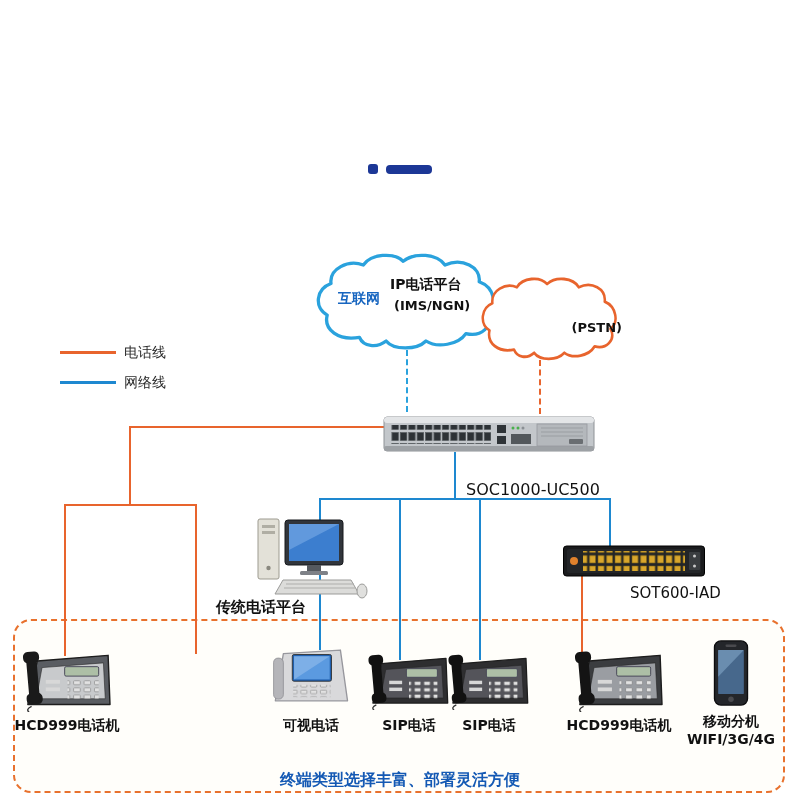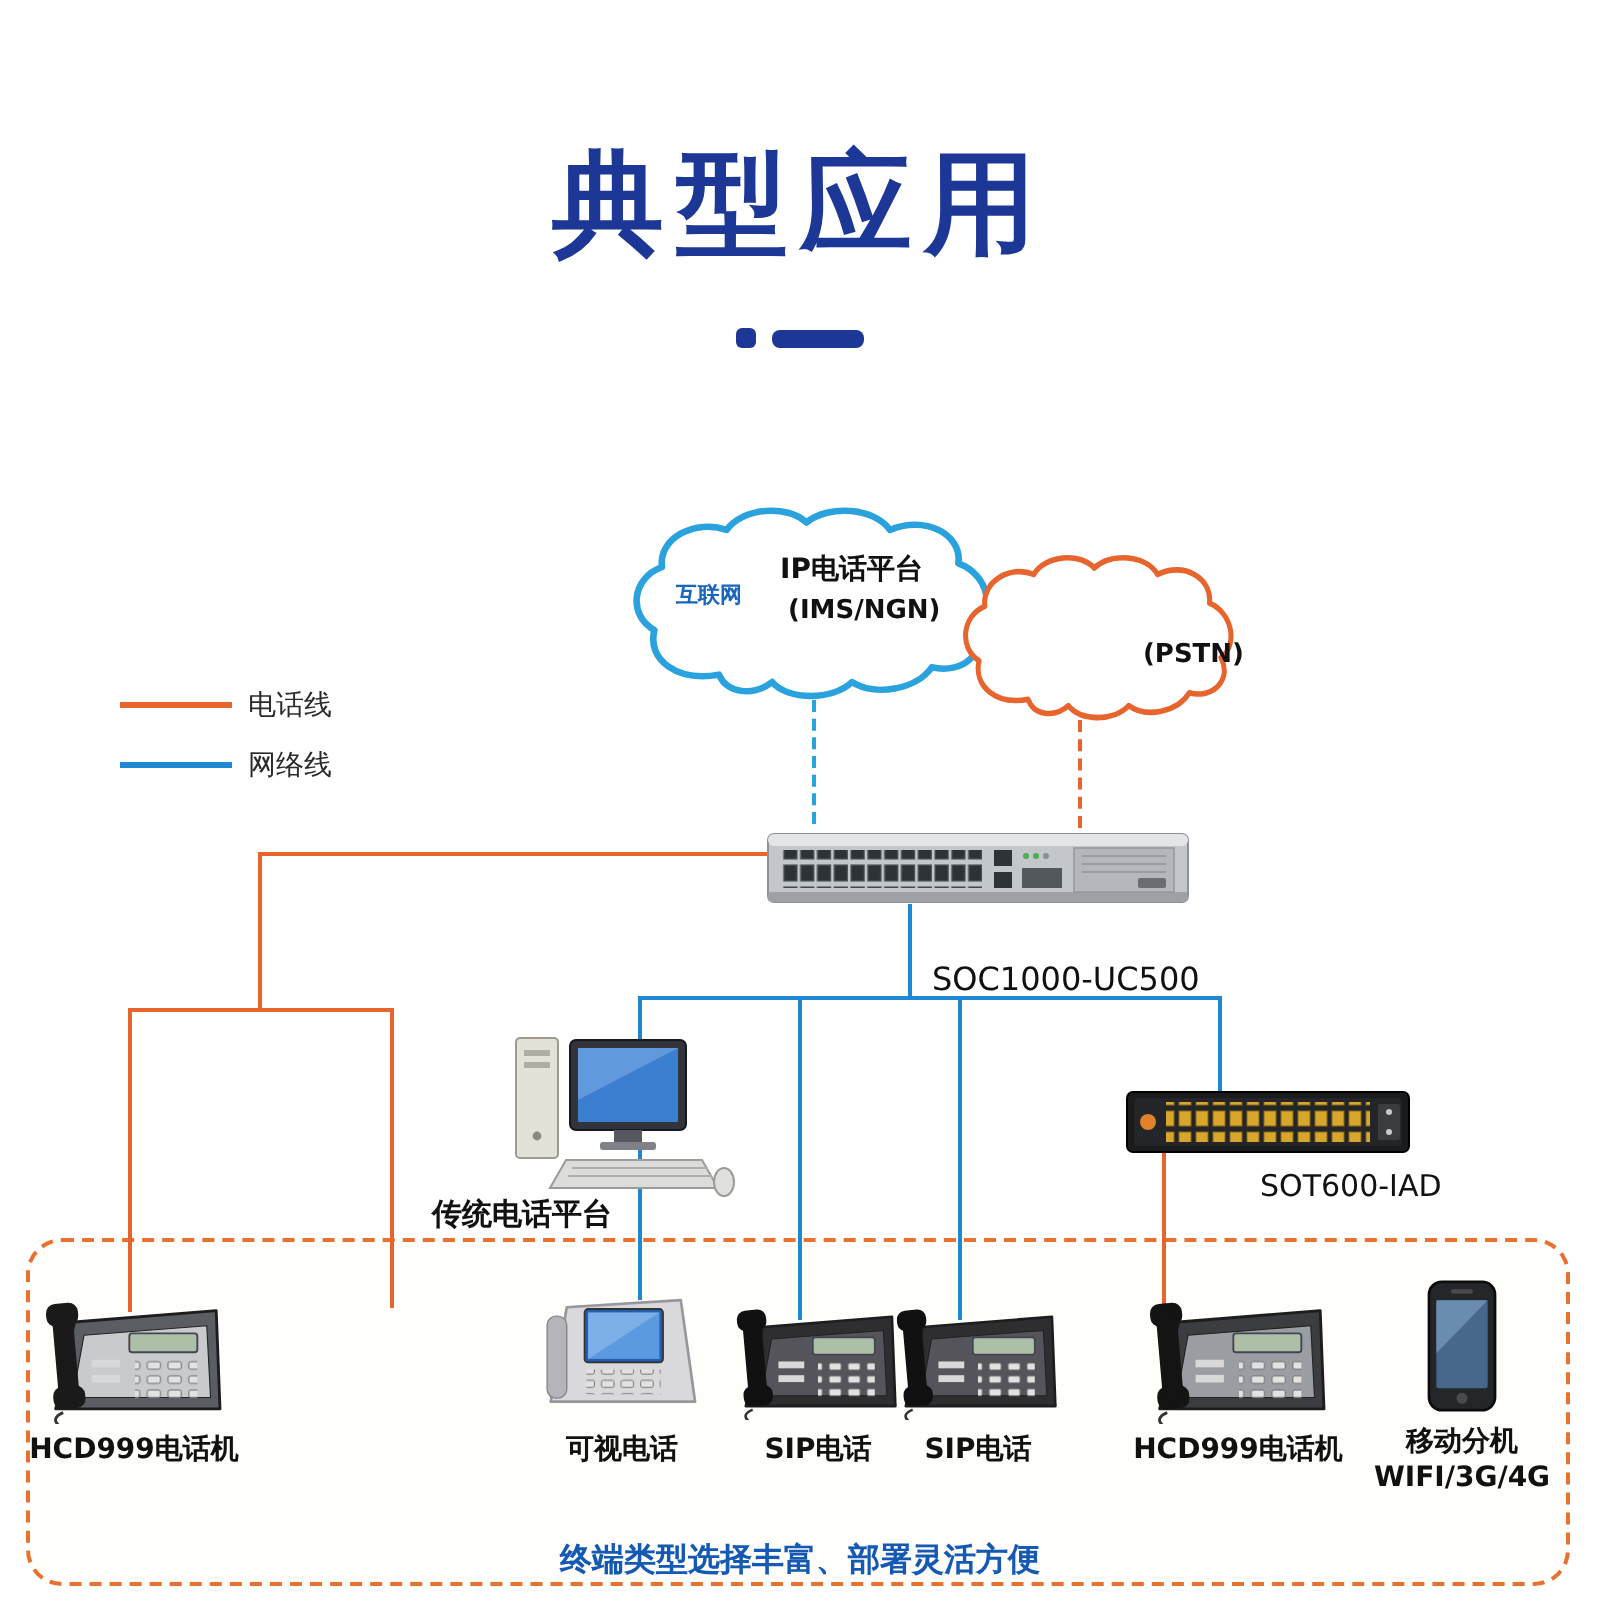--- a/index.html
+++ b/index.html
@@ -160,21 +160,21 @@
 
   <div class="abs hline" style="left:60px;top:351px;width:56px;height:3px;"></div>
   <div class="abs legend-label" style="left:124px;top:344px;">电话线</div>
   <div class="abs hline blue" style="left:60px;top:381px;width:56px;height:3px;"></div>
   <div class="abs legend-label" style="left:124px;top:374px;">网络线</div>
 
   <div class="abs" style="left:312px;top:252px;width:190px;height:102px;">
     <svg class="fit" viewBox="0 0 200 110" preserveAspectRatio="none" style="--cloud:#2aa2dd;">
         <use href="#cloud"></use>
       </svg>
-    <div class="abs cloud-text" style="left:26px;top:38px;font-size:11px;color:#1866c0;">互联网</div>
+    <div class="abs cloud-text" style="left:26px;top:38px;font-size:14px;color:#1866c0;">互联网</div>
     <div class="abs cloud-text" style="left:78px;top:24px;font-size:14px;">IP电话平台</div>
     <div class="abs cloud-text" style="left:82px;top:46px;font-size:13px;">(IMS/NGN)</div>
   </div>
 
   <div class="abs" style="left:478px;top:276px;width:144px;height:88px;">
     <svg class="fit" viewBox="0 0 200 110" preserveAspectRatio="none" style="--cloud:#e8642d;">
         <use href="#cloud"></use>
       </svg>
     <div class="abs cloud-text" style="left:0;right:0;top:44px;text-align:right;font-size:13px;">(PSTN)</div>
   </div>
@@ -241,19 +241,18 @@
         <use href="#mobile-phone"></use>
       </svg>
     <div class="t-label" style="top:74px;">
       <div>移动分机</div>
       <div>WIFI/3G/4G</div>
     </div>
   </div>
 
   <div class="abs caption">终端类型选择丰富、部署灵活方便</div>
 
-  <div class="abs title">典型应用</div>
   <div class="abs title-deco">
     <span class="deco-dot"></span>
     <span class="deco-bar"></span>
   </div>
 
 </div>
 
 </body></html>

